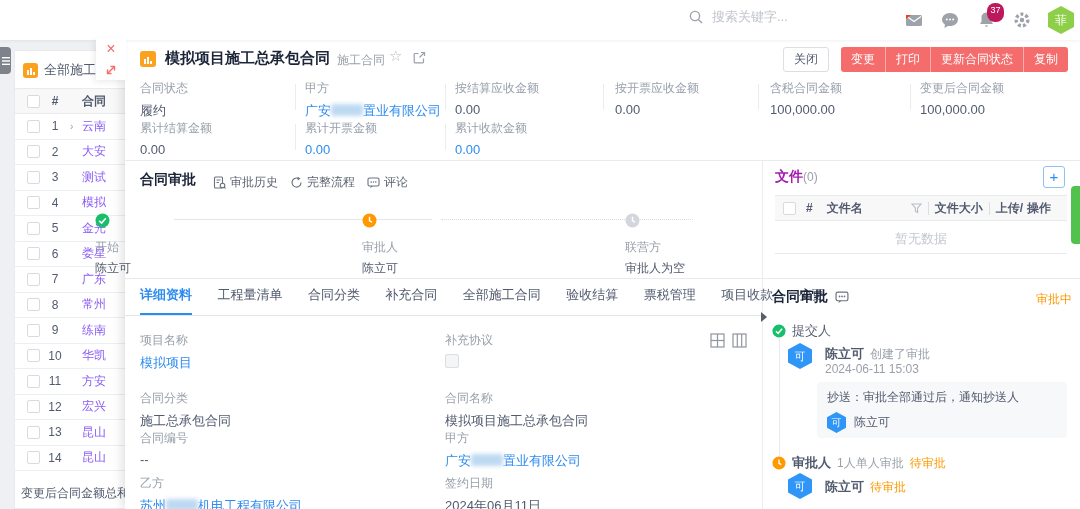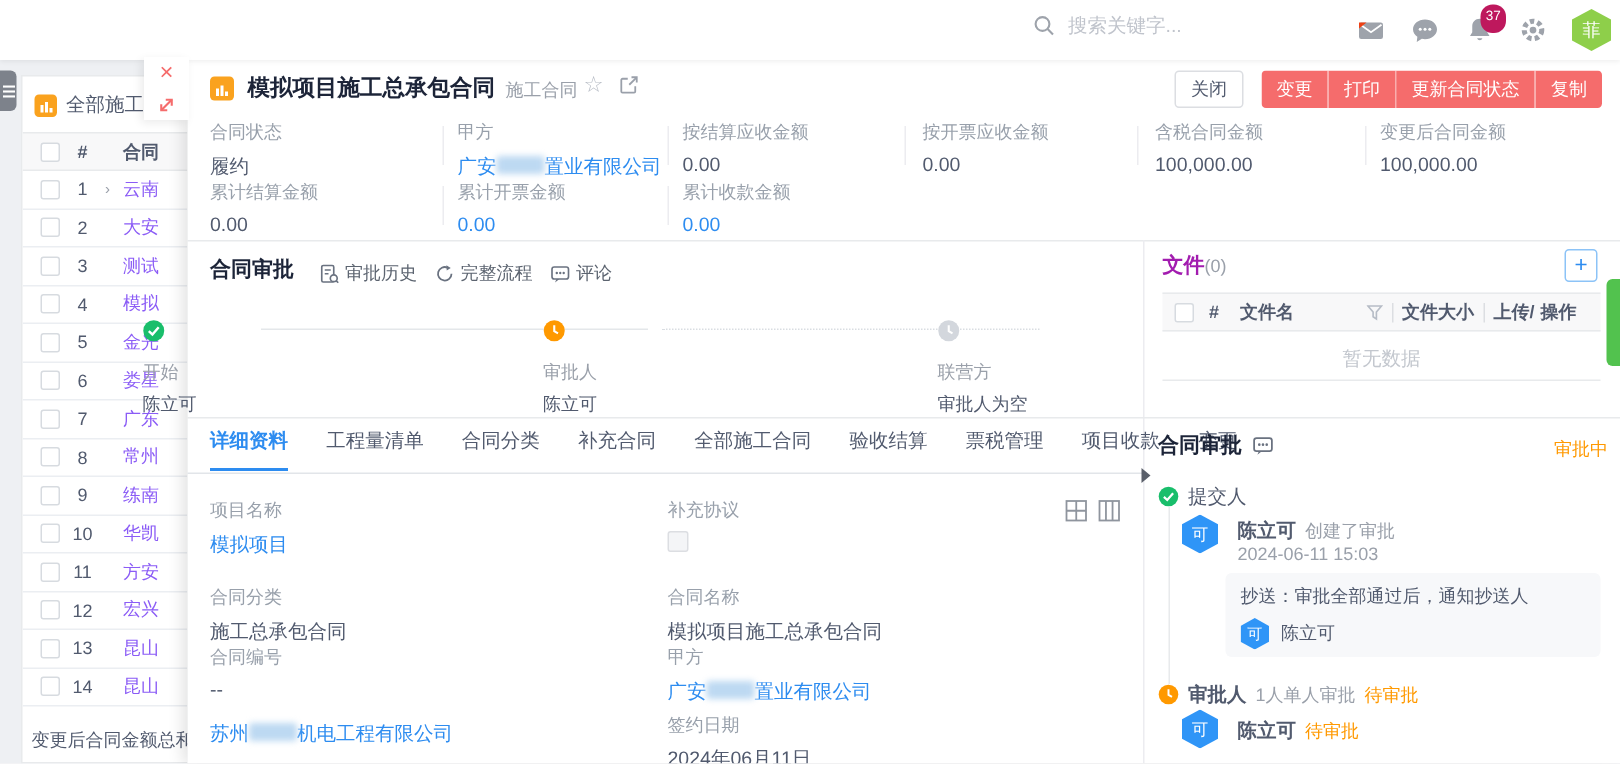--- a/index.html
+++ b/index.html
@@ -443,20 +443,21 @@
     </div>
     <div class="fld" style="left:15px;top:390px">
       <div class="lbl">合同编号</div>
       <div class="val">--</div>
     </div>
     <div class="fld" style="left:320px;top:390px">
       <div class="lbl">甲方</div>
       <div class="val link"><span>广安</span><span class="blur"></span><span>置业有限公司</span></div>
     </div>
     <div class="fld" style="left:15px;top:435px">
+      <div class="lbl">乙方</div>
       <div class="val link"><span>苏州</span><span class="blur"></span><span>机电工程有限公司</span></div>
     </div>
     <div class="fld" style="left:320px;top:435px">
       <div class="lbl">签约日期</div>
       <div class="val">2024年06月11日</div>
     </div>
 
     <div class="rc-title-file">
       <span class="b">文件</span><span class="c">(0)</span>
     </div>

